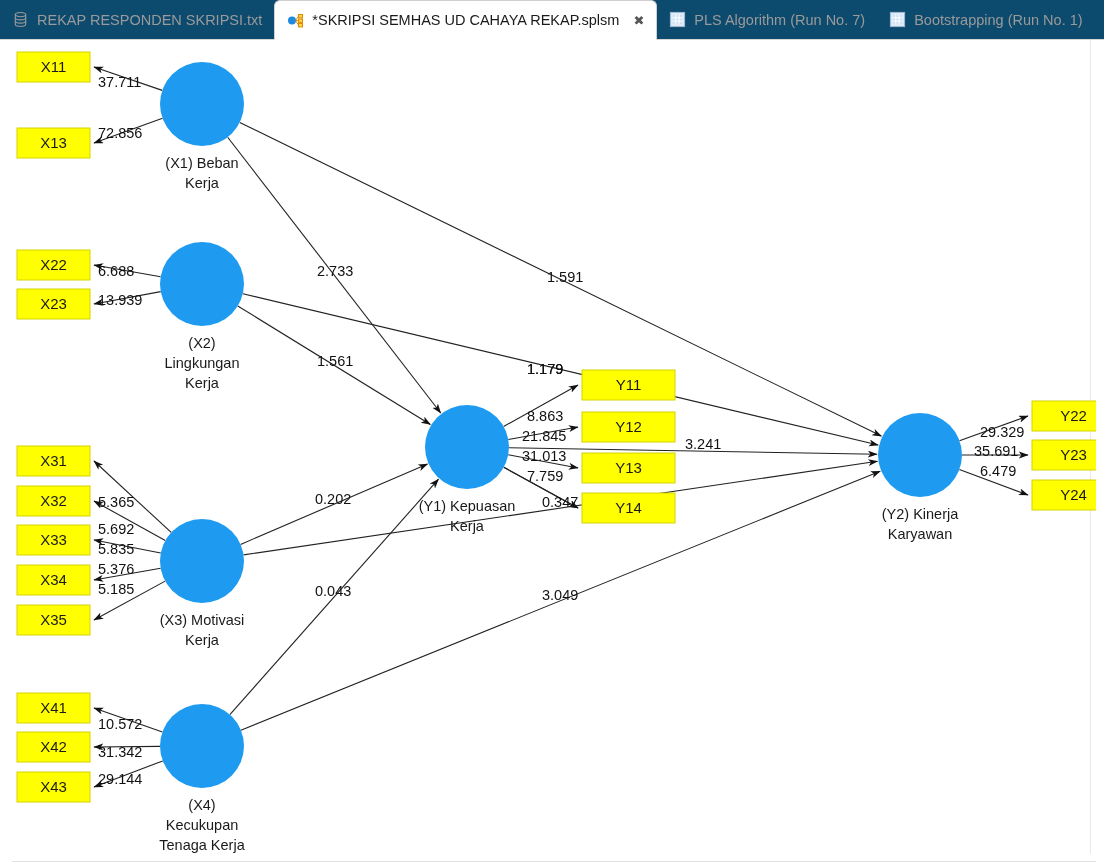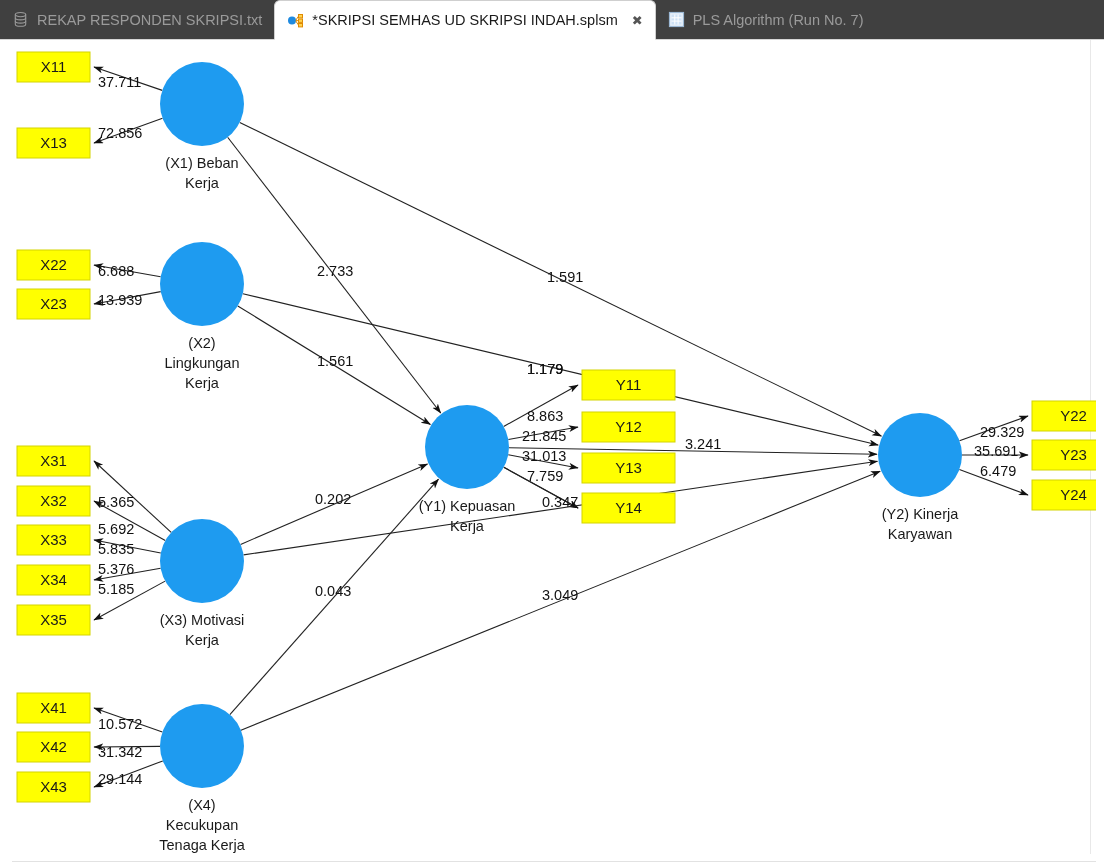--- a/index.html
+++ b/index.html
@@ -7,21 +7,21 @@
   body{
     width:1104px;height:866px;
     background:#ffffff;
     font-family:"Liberation Sans", sans-serif;
     overflow:hidden;
     position:relative;
   }
   
   #tabbar{
     position:absolute;left:0;top:0;width:1104px;height:40px;
-    background:#404040;
+    background:#0c4a6e;
     border-bottom:1px solid #d6d6d6;
     display:flex;align-items:flex-end;
     box-sizing:border-box;
   }
   .tab{
     height:39px;
     display:flex;align-items:center;
     padding:0 12px;
     gap:8px;
     font-size:14.5px;
@@ -100,35 +100,45 @@
   <div class="tab active">
     <span class="ico">
       <svg viewBox="0 0 17 17" width="17" height="17">
         <circle cx="5" cy="8.5" r="4" fill="#1e8ae0"></circle>
         <rect x="11.5" y="2.5" width="4" height="3.4" fill="#ffd34d" stroke="#e08a00" stroke-width="1"></rect>
         <rect x="11.5" y="7" width="4" height="3.4" fill="#ffd34d" stroke="#e08a00" stroke-width="1"></rect>
         <rect x="11.5" y="11.5" width="4" height="3.4" fill="#ffd34d" stroke="#e08a00" stroke-width="1"></rect>
         <path d="M8.8 8.2 L11.5 4.2 M8.9 8.6 L11.5 8.6 M8.8 9 L11.5 13.1" stroke="#e08a00" stroke-width="1" fill="none"></path>
       </svg>
     </span>
-    <span class="tab-label">*SKRIPSI SEMHAS UD SKRIPSI INDAH.splsm</span>
+    <span class="tab-label">*SKRIPSI SEMHAS UD CAHAYA REKAP.splsm</span>
     <span class="tab-close">✖</span>
   </div>
 
   <div class="tab">
     <span class="ico">
       <svg viewBox="0 0 17 17" width="17" height="17">
         <rect x="1.5" y="1.5" width="14" height="14" fill="#e8f1fa" stroke="#9cb8d4" stroke-width="1.2"></rect>
         <rect x="3.5" y="3.5" width="10" height="10" fill="#cfe2f5" stroke="none"></rect>
         <path d="M3.5 6.8 H13.5 M3.5 10.1 H13.5 M6.8 3.5 V13.5 M10.1 3.5 V13.5" stroke="#ffffff" stroke-width="1"></path>
       </svg>
     </span>
     <span class="tab-label">PLS Algorithm (Run No. 7)</span>
   </div>
 
+  <div class="tab">
+    <span class="ico">
+      <svg viewBox="0 0 17 17" width="17" height="17">
+        <rect x="1.5" y="1.5" width="14" height="14" fill="#e8f1fa" stroke="#9cb8d4" stroke-width="1.2"></rect>
+        <rect x="3.5" y="3.5" width="10" height="10" fill="#cfe2f5" stroke="none"></rect>
+        <path d="M3.5 6.8 H13.5 M3.5 10.1 H13.5 M6.8 3.5 V13.5 M10.1 3.5 V13.5" stroke="#ffffff" stroke-width="1"></path>
+      </svg>
+    </span>
+    <span class="tab-label">Bootstrapping (Run No. 1)</span>
+  </div>
 
 </div>
 
 <div id="canvas">
   <div id="canvas-border-right"></div>
   <div id="canvas-border-bottom"></div>
 
   <svg id="model" viewBox="0 0 1104 826" xmlns="http://www.w3.org/2000/svg">
     <defs>
       <marker id="ah" markerWidth="10" markerHeight="10" refX="8.4" refY="3.2" orient="auto" markerUnits="strokeWidth">

